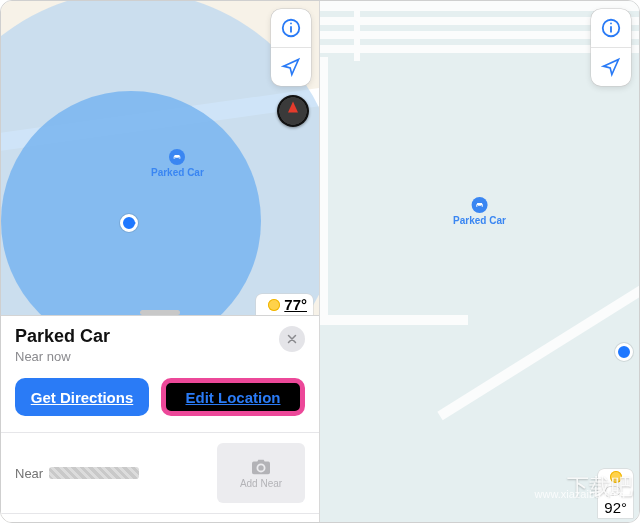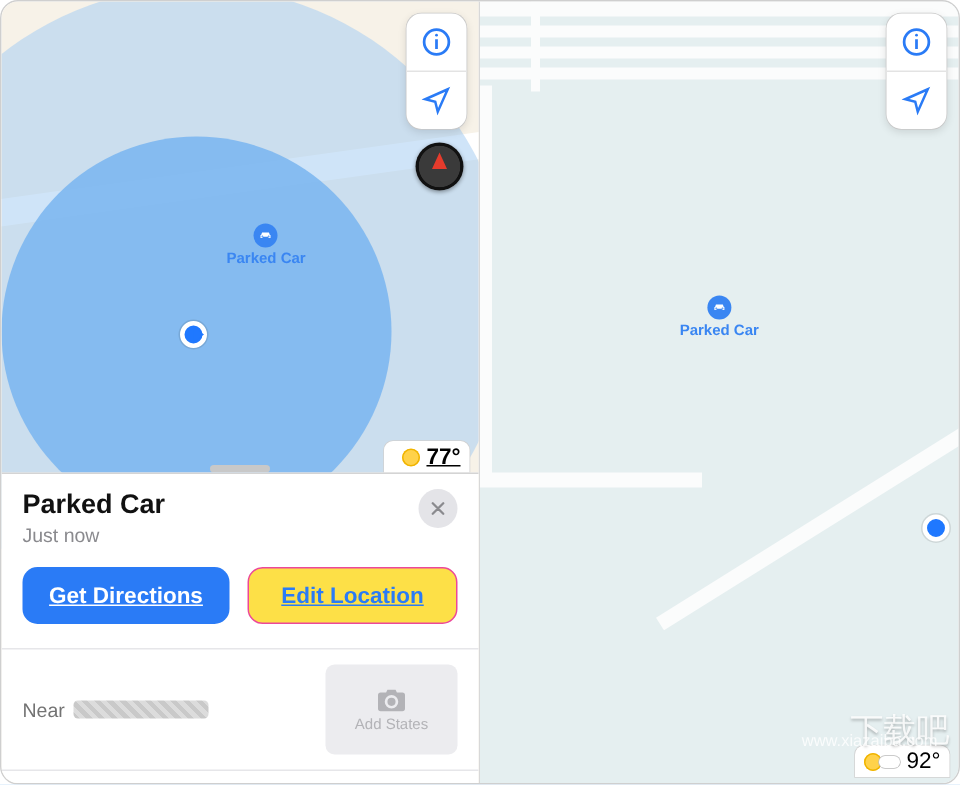--- a/index.html
+++ b/index.html
@@ -60,21 +60,21 @@
   .grabber { position: absolute; left: 50%; bottom: 207px; transform: translateX(-50%); width: 40px; height: 5px; border-radius: 3px; background: #c8c8c8; }
   .card { position: absolute; left: 0; right: 0; bottom: 0; height: 207px; background: #fff; border-top: .5px solid #d4d4d4; }
   .card-inner { padding: 10px 14px 0; }
   .card-head { display: flex; align-items: flex-start; justify-content: space-between; }
   .card-title { font-size: 18px; font-weight: 700; color: #111; }
   .card-sub { font-size: 13px; color: #8a8a8e; margin-top: 2px; }
   .close { width: 26px; height: 26px; border-radius: 50%; background: #e4e4e8; color: #8a8a8e; display: flex; align-items: center; justify-content: center; font-size: 16px; line-height: 1; }
   .btns { display: flex; gap: 12px; margin-top: 14px; }
   .btn { flex: 1; height: 38px; border-radius: 10px; display: flex; align-items: center; justify-content: center; font-size: 15px; font-weight: 600; }
   .btn.primary { background: #2a7bf6; color: #fff; text-decoration: underline; }
-  .btn.secondary { background: #fde047; color: #2a7bf6; border: 1px solid #ec4899; text-decoration: underline; }
+  .btn.secondary { background: #000000; color: #2a7bf6; border: 5px solid #ec4899; text-decoration: underline; }
   .info { margin-top: 16px; display: flex; align-items: center; gap: 10px; padding: 10px 14px; border-top: .5px solid #e6e6e9; }
   .info-text { flex: 1; font-size: 13px; color: #737373; }
   .near { display: flex; align-items: center; gap: 6px; }
   .blur { display: inline-block; width: 90px; height: 12px; background: repeating-linear-gradient(45deg, #c9c9c9, #c9c9c9 3px, #dcdcdc 3px, #dcdcdc 6px); border-radius: 3px; filter: blur(.3px); }
   .addphoto { width: 88px; height: 60px; border-radius: 6px; background: #ececef; color: #b3b3b7; display: flex; flex-direction: column; align-items: center; justify-content: center; font-size: 10px; gap: 2px; }
   .note-row { padding: 6px 14px 0; border-top: .5px solid #e6e6e9; }
   .note { width: 100%; height: 20px; border: none; font-size: 13px; color: #8a8a8e; }
 
   
   .wm { position: absolute; right: 6px; bottom: 20px; height: 56px; display: flex; align-items: flex-end; }
@@ -127,21 +127,21 @@
       <span>77°</span>
     </div>
 
     <div class="grabber"></div>
 
     <div class="card">
       <div class="card-inner">
         <div class="card-head">
           <div>
             <div class="card-title">Parked Car</div>
-            <div class="card-sub">Just now</div>
+            <div class="card-sub">Near now</div>
           </div>
           <div class="close">
             <svg width="12" height="12" viewBox="0 0 24 24">
                 <path d="M5 5l14 14M19 5L5 19" stroke="#8a8a8e" stroke-width="3" stroke-linecap="round"></path>
               </svg>
           </div>
         </div>
         <div class="btns">
           <div class="btn primary">Get Directions</div>
           <div class="btn secondary">Edit Location</div>
@@ -151,21 +151,21 @@
         <div class="info-text">
           <div class="near">
             <span>Near</span>
             <span class="blur"></span>
           </div>
         </div>
         <div class="addphoto">
           <svg width="22" height="18" viewBox="0 0 24 20" fill="#b3b3b7">
               <path d="M9 2l-1 2H4a2 2 0 00-2 2v10a2 2 0 002 2h16a2 2 0 002-2V6a2 2 0 00-2-2h-4l-1-2H9zm3 4a5 5 0 110 10 5 5 0 010-10zm0 2a3 3 0 100 6 3 3 0 000-6z"></path>
             </svg>
-          <span>Add States</span>
+          <span>Add Near</span>
         </div>
       </div>
       <div class="note-row">
         <input class="note" placeholder="Add a note" style="">
       </div>
     </div>
   </div>
 
   <div class="pane right">
     <div class="right-map">
@@ -199,21 +199,21 @@
           </svg>
       </div>
       <div class="ctrl-sep"></div>
       <div class="ctrl-btn">
         <svg width="20" height="20" viewBox="0 0 24 24" fill="none" stroke="#2a7bf6" stroke-width="2">
             <path d="M3 11l18-8-8 18-2-8-8-2z"></path>
           </svg>
       </div>
     </div>
 
-    <div class="temp" style="bottom:4px;">
+    <div class="temp" style="bottom:4px;flex-direction:column;">
       <span class="sun"></span>
       <span class="cloud"></span>
       <span>92°</span>
     </div>
 
     <div class="wm">
       <span class="wm-txt">下载吧</span>
       <span class="wm-sub">www.xiazaiba.com</span>
     </div>
   </div>

